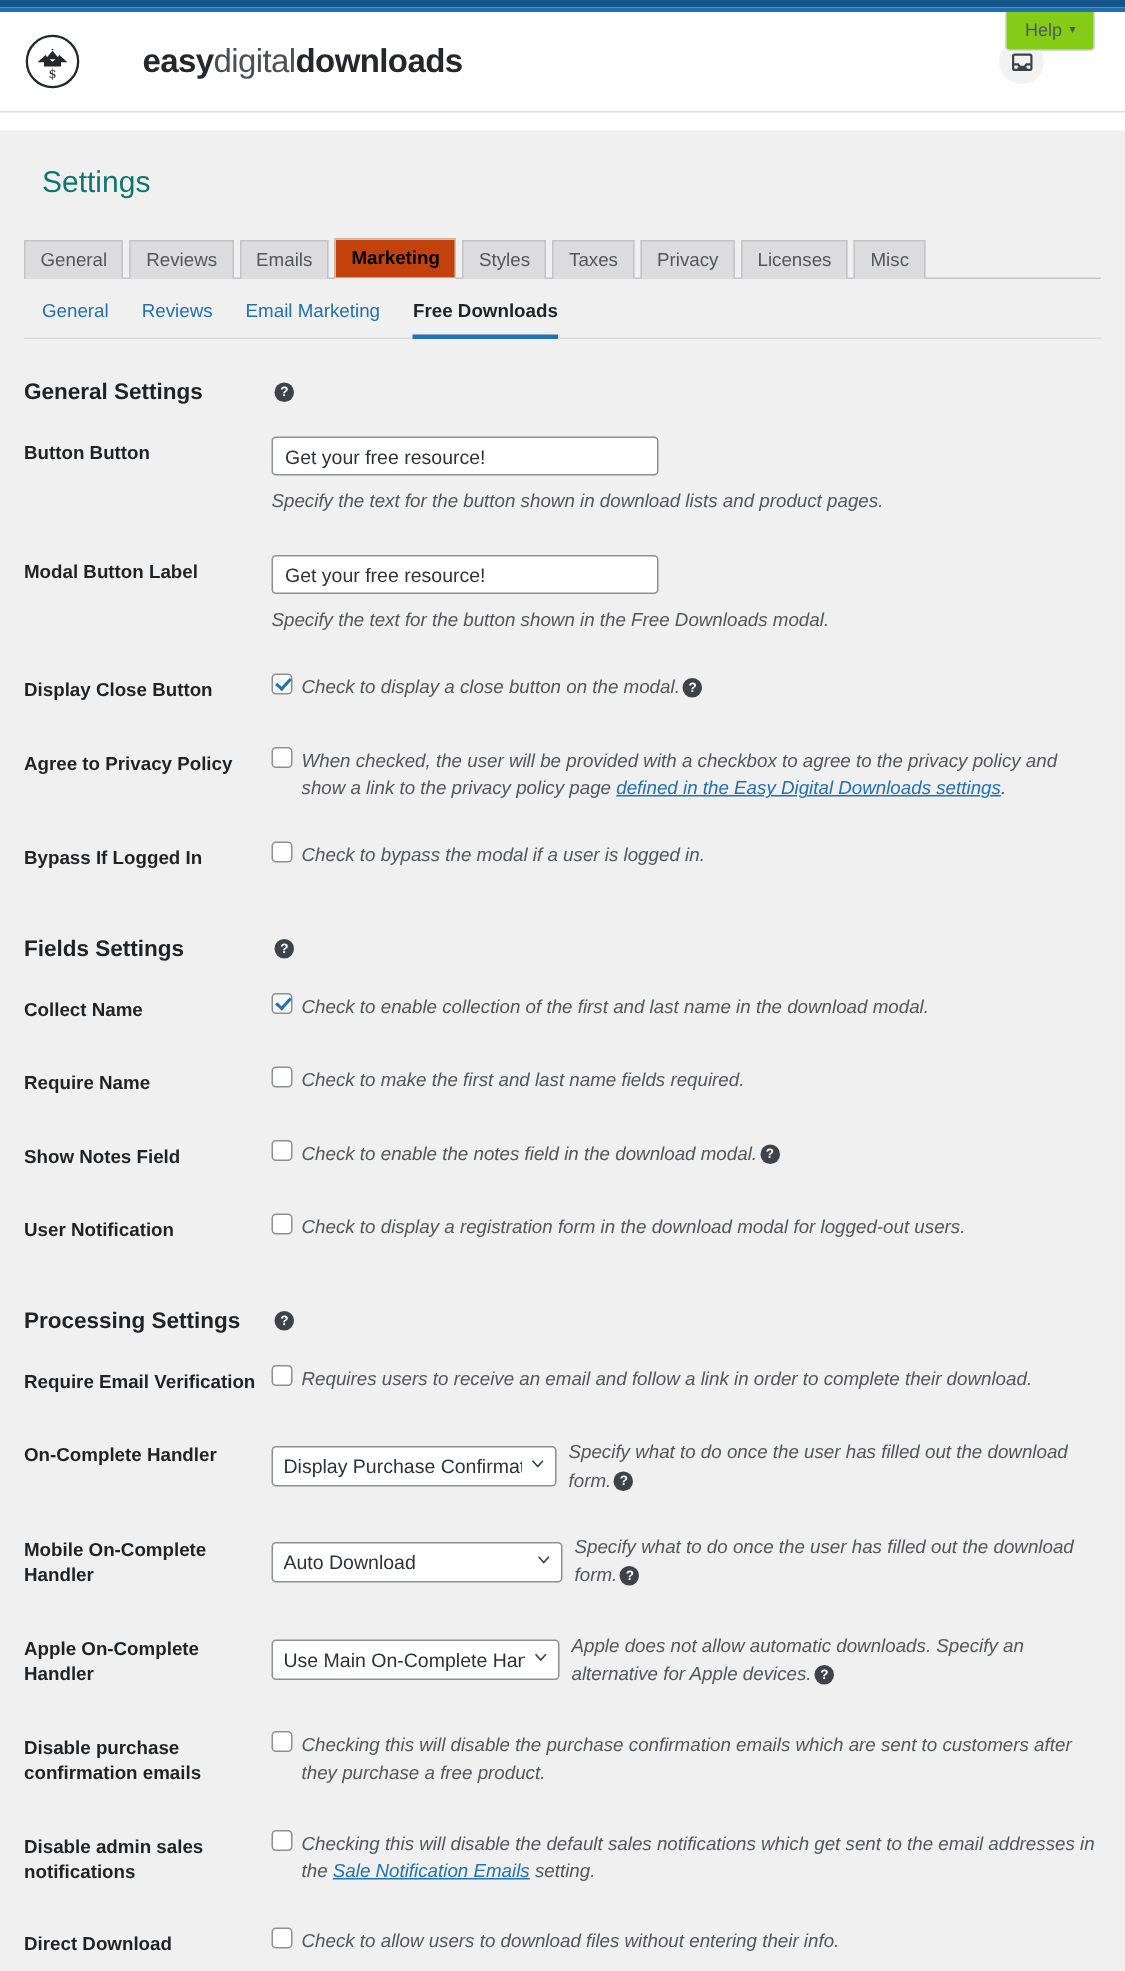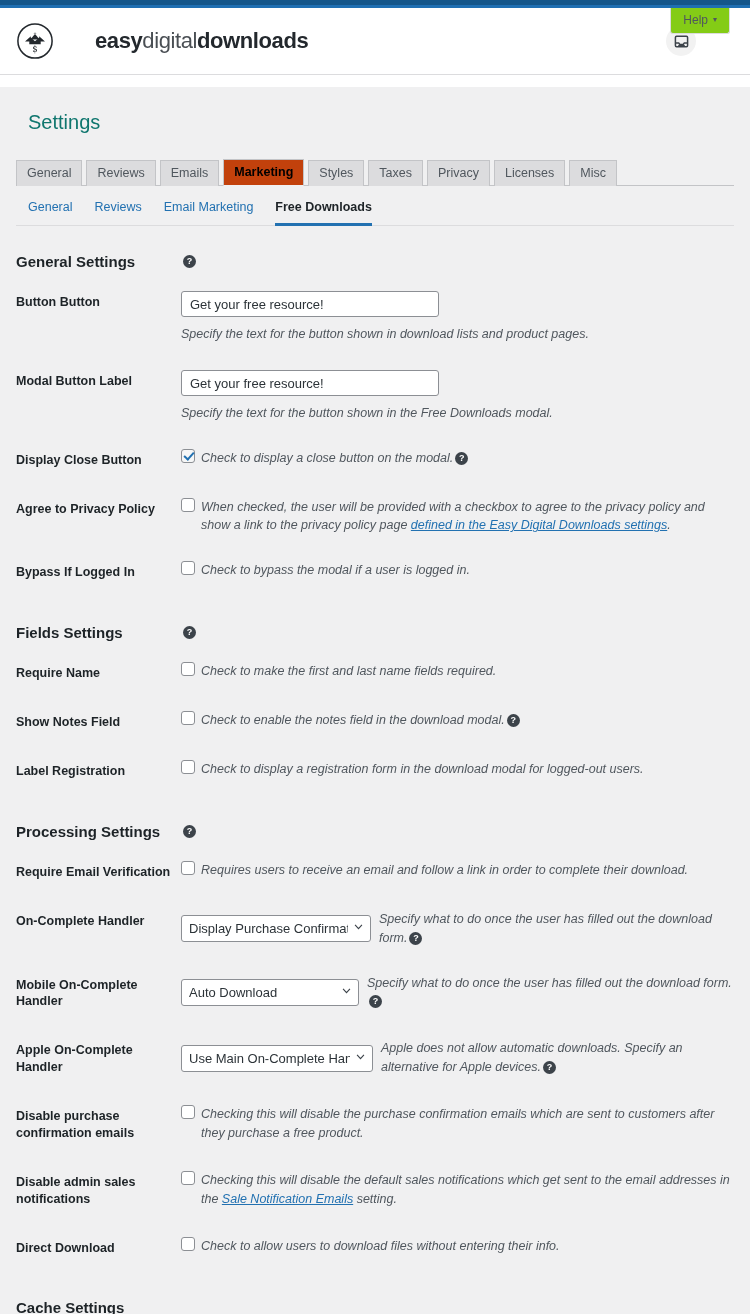--- a/index.html
+++ b/index.html
@@ -223,21 +223,21 @@
     vertical-align: top;
   }
   .selwrap { position: relative; display: inline-block; vertical-align: top; }
   .selwrap .arrow {
     position: absolute;
     right: 8px; top: 9px;
     pointer-events: none;
     width: 9px; height: 6px;
   }
   select.w-on { width: 190px; }
-  select.w-mob { width: 178px; }
+  select.w-mob { width: 194px; }
   select.w-apple { width: 192px; }
 
   .field-row { display: flex; align-items: center; gap: 8px; flex-wrap: wrap; }
   .field-row .desc { flex: 1 1 300px; min-width: 180px; }
 
   
   .cb {
     width: 14px; height: 14px;
     border: 1px solid #8c8f94;
     border-radius: 3px;
@@ -380,20 +380,29 @@
           </td>
         </tr>
 
         <tr class="section-head">
           <th>Fields Settings</th>
           <td>
             <span class="helpicon">?</span>
           </td>
         </tr>
 
+        <tr>
+          <th>Collect Name</th>
+          <td>
+            <div class="cb-line">
+              <span class="cb checked"></span>
+              <span class="desc">Check to enable collection of the first and last name in the download modal.</span>
+            </div>
+          </td>
+        </tr>
 
         <tr>
           <th>Require Name</th>
           <td>
             <div class="cb-line">
               <span class="cb"></span>
               <span class="desc">Check to make the first and last name fields required.</span>
             </div>
           </td>
         </tr>
@@ -402,21 +411,21 @@
           <th>Show Notes Field</th>
           <td>
             <div class="cb-line">
               <span class="cb"></span>
               <span class="desc"><span>Check to enable the notes field in the download modal.</span><span class="helpicon">?</span></span>
             </div>
           </td>
         </tr>
 
         <tr>
-          <th>Label Registration</th>
+          <th>User Notification</th>
           <td>
             <div class="cb-line">
               <span class="cb"></span>
               <span class="desc">Check to display a registration form in the download modal for logged-out users.</span>
             </div>
           </td>
         </tr>
 
         <tr class="section-head">
           <th>Processing Settings</th>

